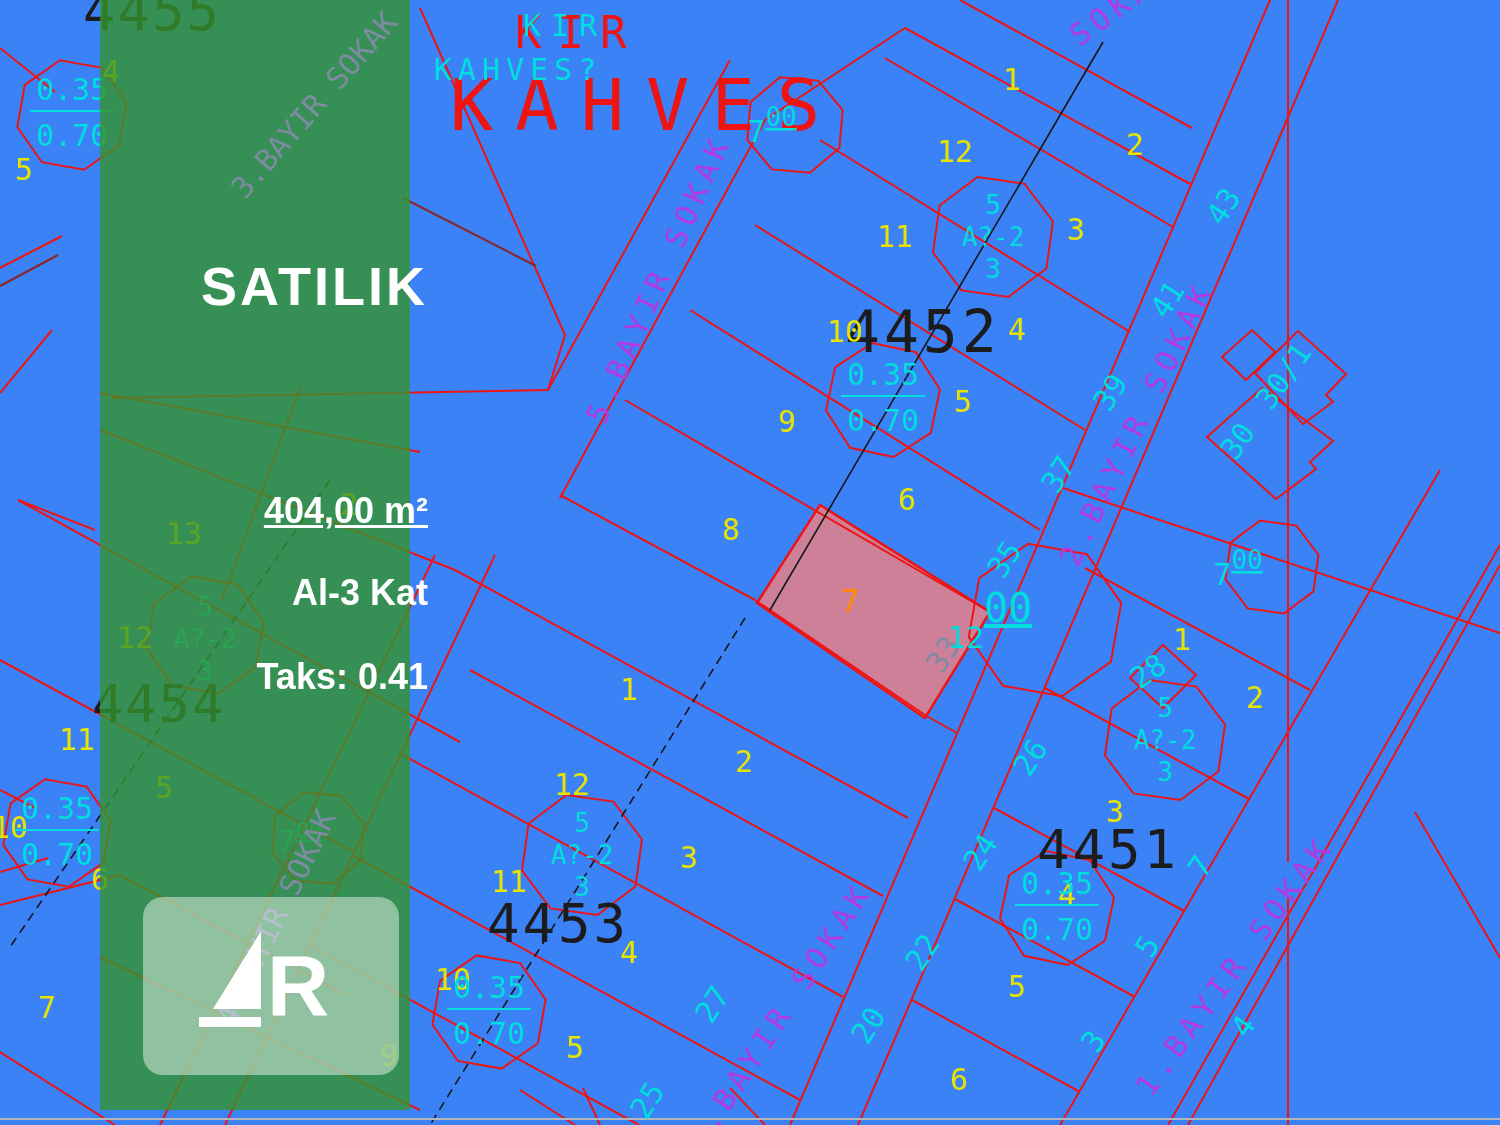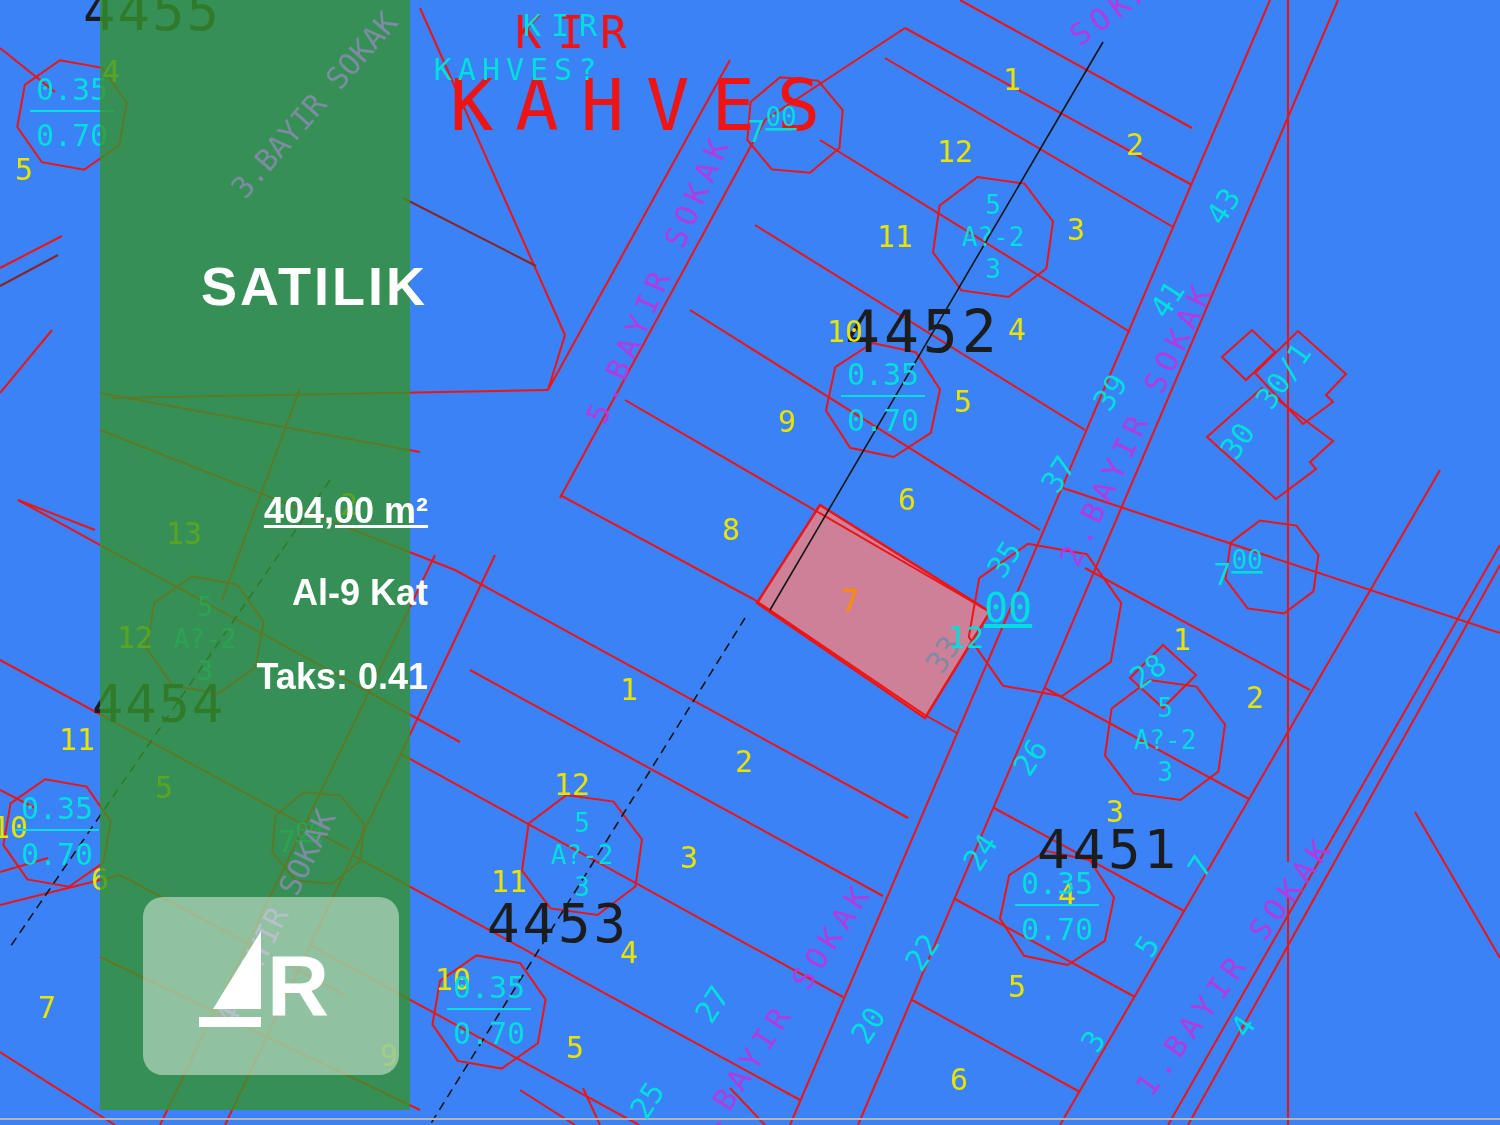--- a/index.html
+++ b/index.html
@@ -302,21 +302,21 @@
   <div class="banner"></div>
 
   <svg class="overlay" width="1500" height="1125" viewBox="0 0 1500 1125">
     <text class="tsl" transform="translate(322,112) rotate(-49)">3.BAYIR SOKAK</text>
     <text class="tsl" transform="translate(285,922) rotate(-64)">4.BAYIR SOKAK</text>
   </svg>
 
   <div class="banner-content">
     <div class="b-title">SATILIK</div>
     <div class="b-line b-l2">404,00 m²</div>
-    <div class="b-line b-l3">Al-9 Kat</div>
+    <div class="b-line b-l3">Al-3 Kat</div>
     <div class="b-line b-l4">Taks: 0.41</div>
 
     <div class="logo-box">
       <svg width="256" height="178" viewBox="0 0 256 178">
         <polygon points="70,112 118,34 118,112" fill="#ffffff"></polygon>
         <rect x="56" y="120" width="62" height="10" fill="#ffffff"></rect>
         <text class="logo-r" x="124" y="118" font-size="86" fill="#ffffff">R</text>
       </svg>
     </div>
   </div>

